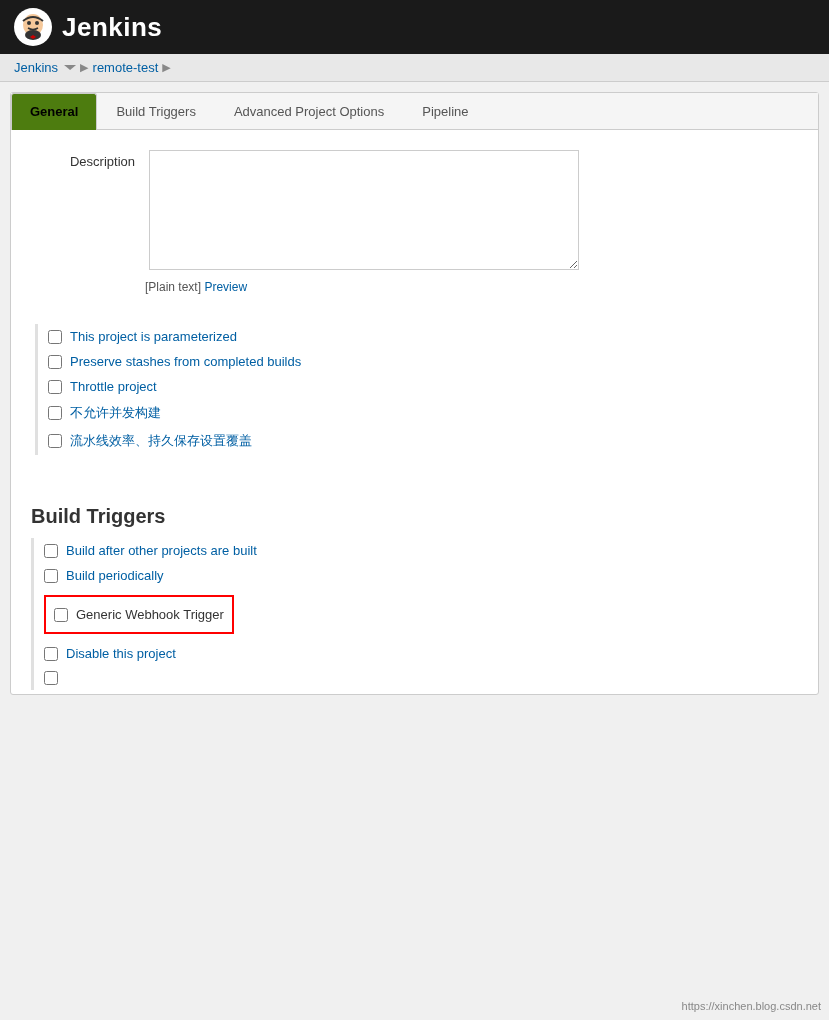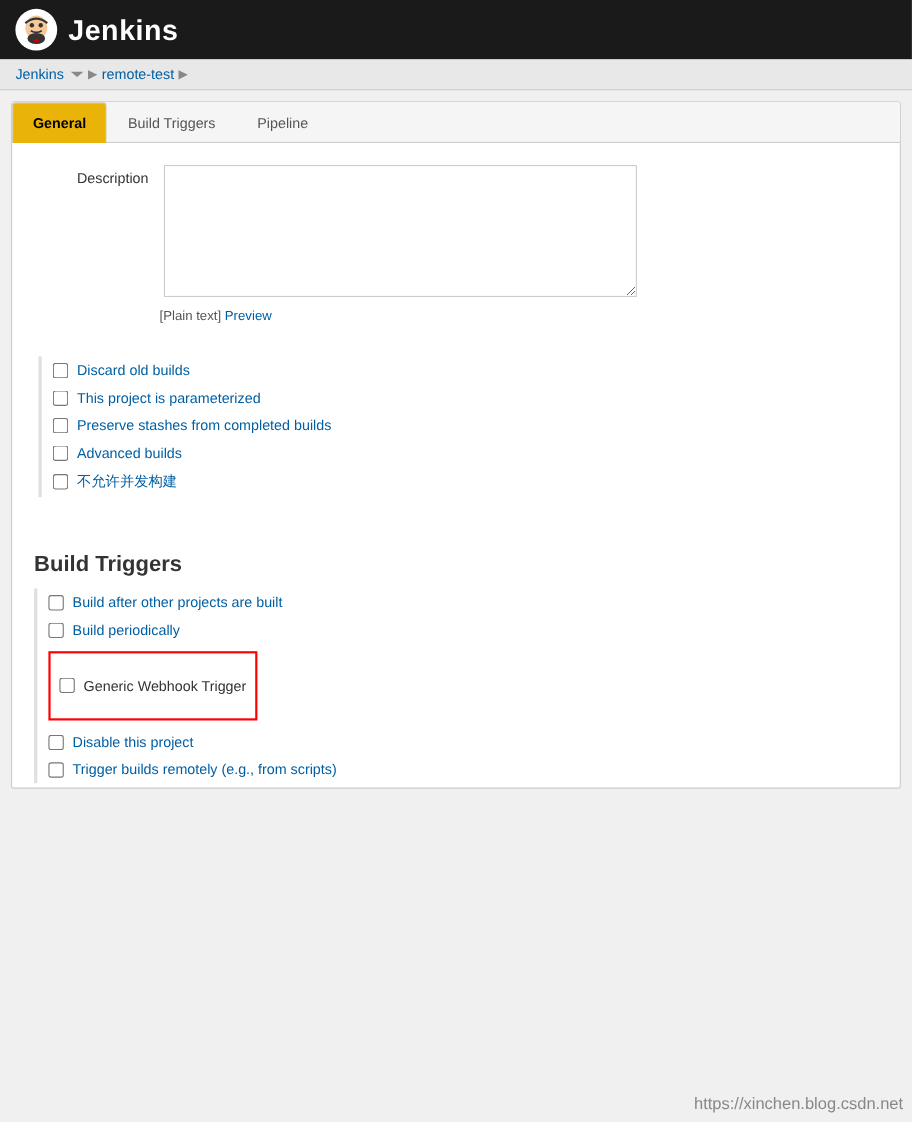--- a/index.html
+++ b/index.html
@@ -85,21 +85,21 @@
     .tab {
       padding: 10px 18px;
       cursor: pointer;
       font-size: 13px;
       border: 1px solid transparent;
       border-bottom: none;
       color: #555;
       text-decoration: none;
     }
     .tab.active {
-      background: #eab308;
+      background: #4d7c0f;
       border-color: #ccc;
       border-bottom-color: white;
       color: #000;
       font-weight: bold;
       margin-bottom: -1px;
       border-radius: 3px 3px 0 0;
     }
 
     
     .form-section {
@@ -174,33 +174,33 @@
       font-weight: bold;
       color: #333;
       padding: 20px 20px 10px 20px;
       margin-top: 10px;
     }
 
     
     .highlighted-row {
       border: 2px solid red;
       display: inline-flex;
-      align-items: flex-start;
+      align-items: center;
       gap: 8px;
-      padding: 22px 8px;
+      padding: 10px 8px;
       margin: 2px 0;
       background: white;
     }
 
     
     .watermark {
       position: fixed;
       bottom: 8px;
       right: 8px;
-      font-size: 15px;
+      font-size: 11px;
       color: #888;
     }
   </style>
 </head>
 <body>
 
 <div class="header">
   <div class="jenkins-logo">
     <svg width="36" height="36" viewBox="0 0 36 36">
       <circle cx="18" cy="18" r="18" fill="#fff"></circle>
@@ -227,55 +227,56 @@
   <span class="sep">▶</span>
   <a href="#">remote-test</a>
   <span class="sep">▶</span>
 </div>
 
 <div class="main-content">
 
   <div class="tabs">
     <a class="tab active">General</a>
     <a class="tab">Build Triggers</a>
+    <a class="tab">Advanced Project Options</a>
     <a class="tab">Pipeline</a>
   </div>
 
   <div class="form-section">
 
     <div class="description-row">
       <span class="description-label">Description</span>
       <textarea class="description-textarea" style=""></textarea>
     </div>
 
     <div class="plain-text-note">
       <span>[Plain text]</span>
       <a href="#">Preview</a>
     </div>
 
     <div class="checkbox-section">
       <div class="checkbox-row">
         <input type="checkbox" style="">
-        <span class="checkbox-label">Discard old builds</span>
-      </div>
-      <div class="checkbox-row">
-        <input type="checkbox" style="">
         <span class="checkbox-label">This project is parameterized</span>
       </div>
       <div class="checkbox-row">
         <input type="checkbox" style="">
         <span class="checkbox-label">Preserve stashes from completed builds</span>
       </div>
       <div class="checkbox-row">
         <input type="checkbox" style="">
-        <span class="checkbox-label">Advanced builds</span>
+        <span class="checkbox-label">Throttle project</span>
       </div>
       <div class="checkbox-row">
         <input type="checkbox" style="">
         <span class="checkbox-label">不允许并发构建</span>
+      </div>
+      <div class="checkbox-row">
+        <input type="checkbox" style="">
+        <span class="checkbox-label">流水线效率、持久保存设置覆盖</span>
       </div>
     </div>
   </div>
 
   <div>
     <div class="section-header">Build Triggers</div>
 
     <div class="checkbox-section" style="margin-bottom: 4px;">
 
       <div class="checkbox-row">
@@ -297,20 +298,19 @@
 
 
       <div class="checkbox-row">
         <input type="checkbox" style="">
         <span class="checkbox-label">Disable this project</span>
       </div>
 
 
       <div class="checkbox-row">
         <input type="checkbox" style="">
-        <span class="checkbox-label">Trigger builds remotely (e.g., from scripts)</span>
       </div>
     </div>
   </div>
 
 </div>
 
 <div class="watermark">https://xinchen.blog.csdn.net</div>
 
 </body></html>

